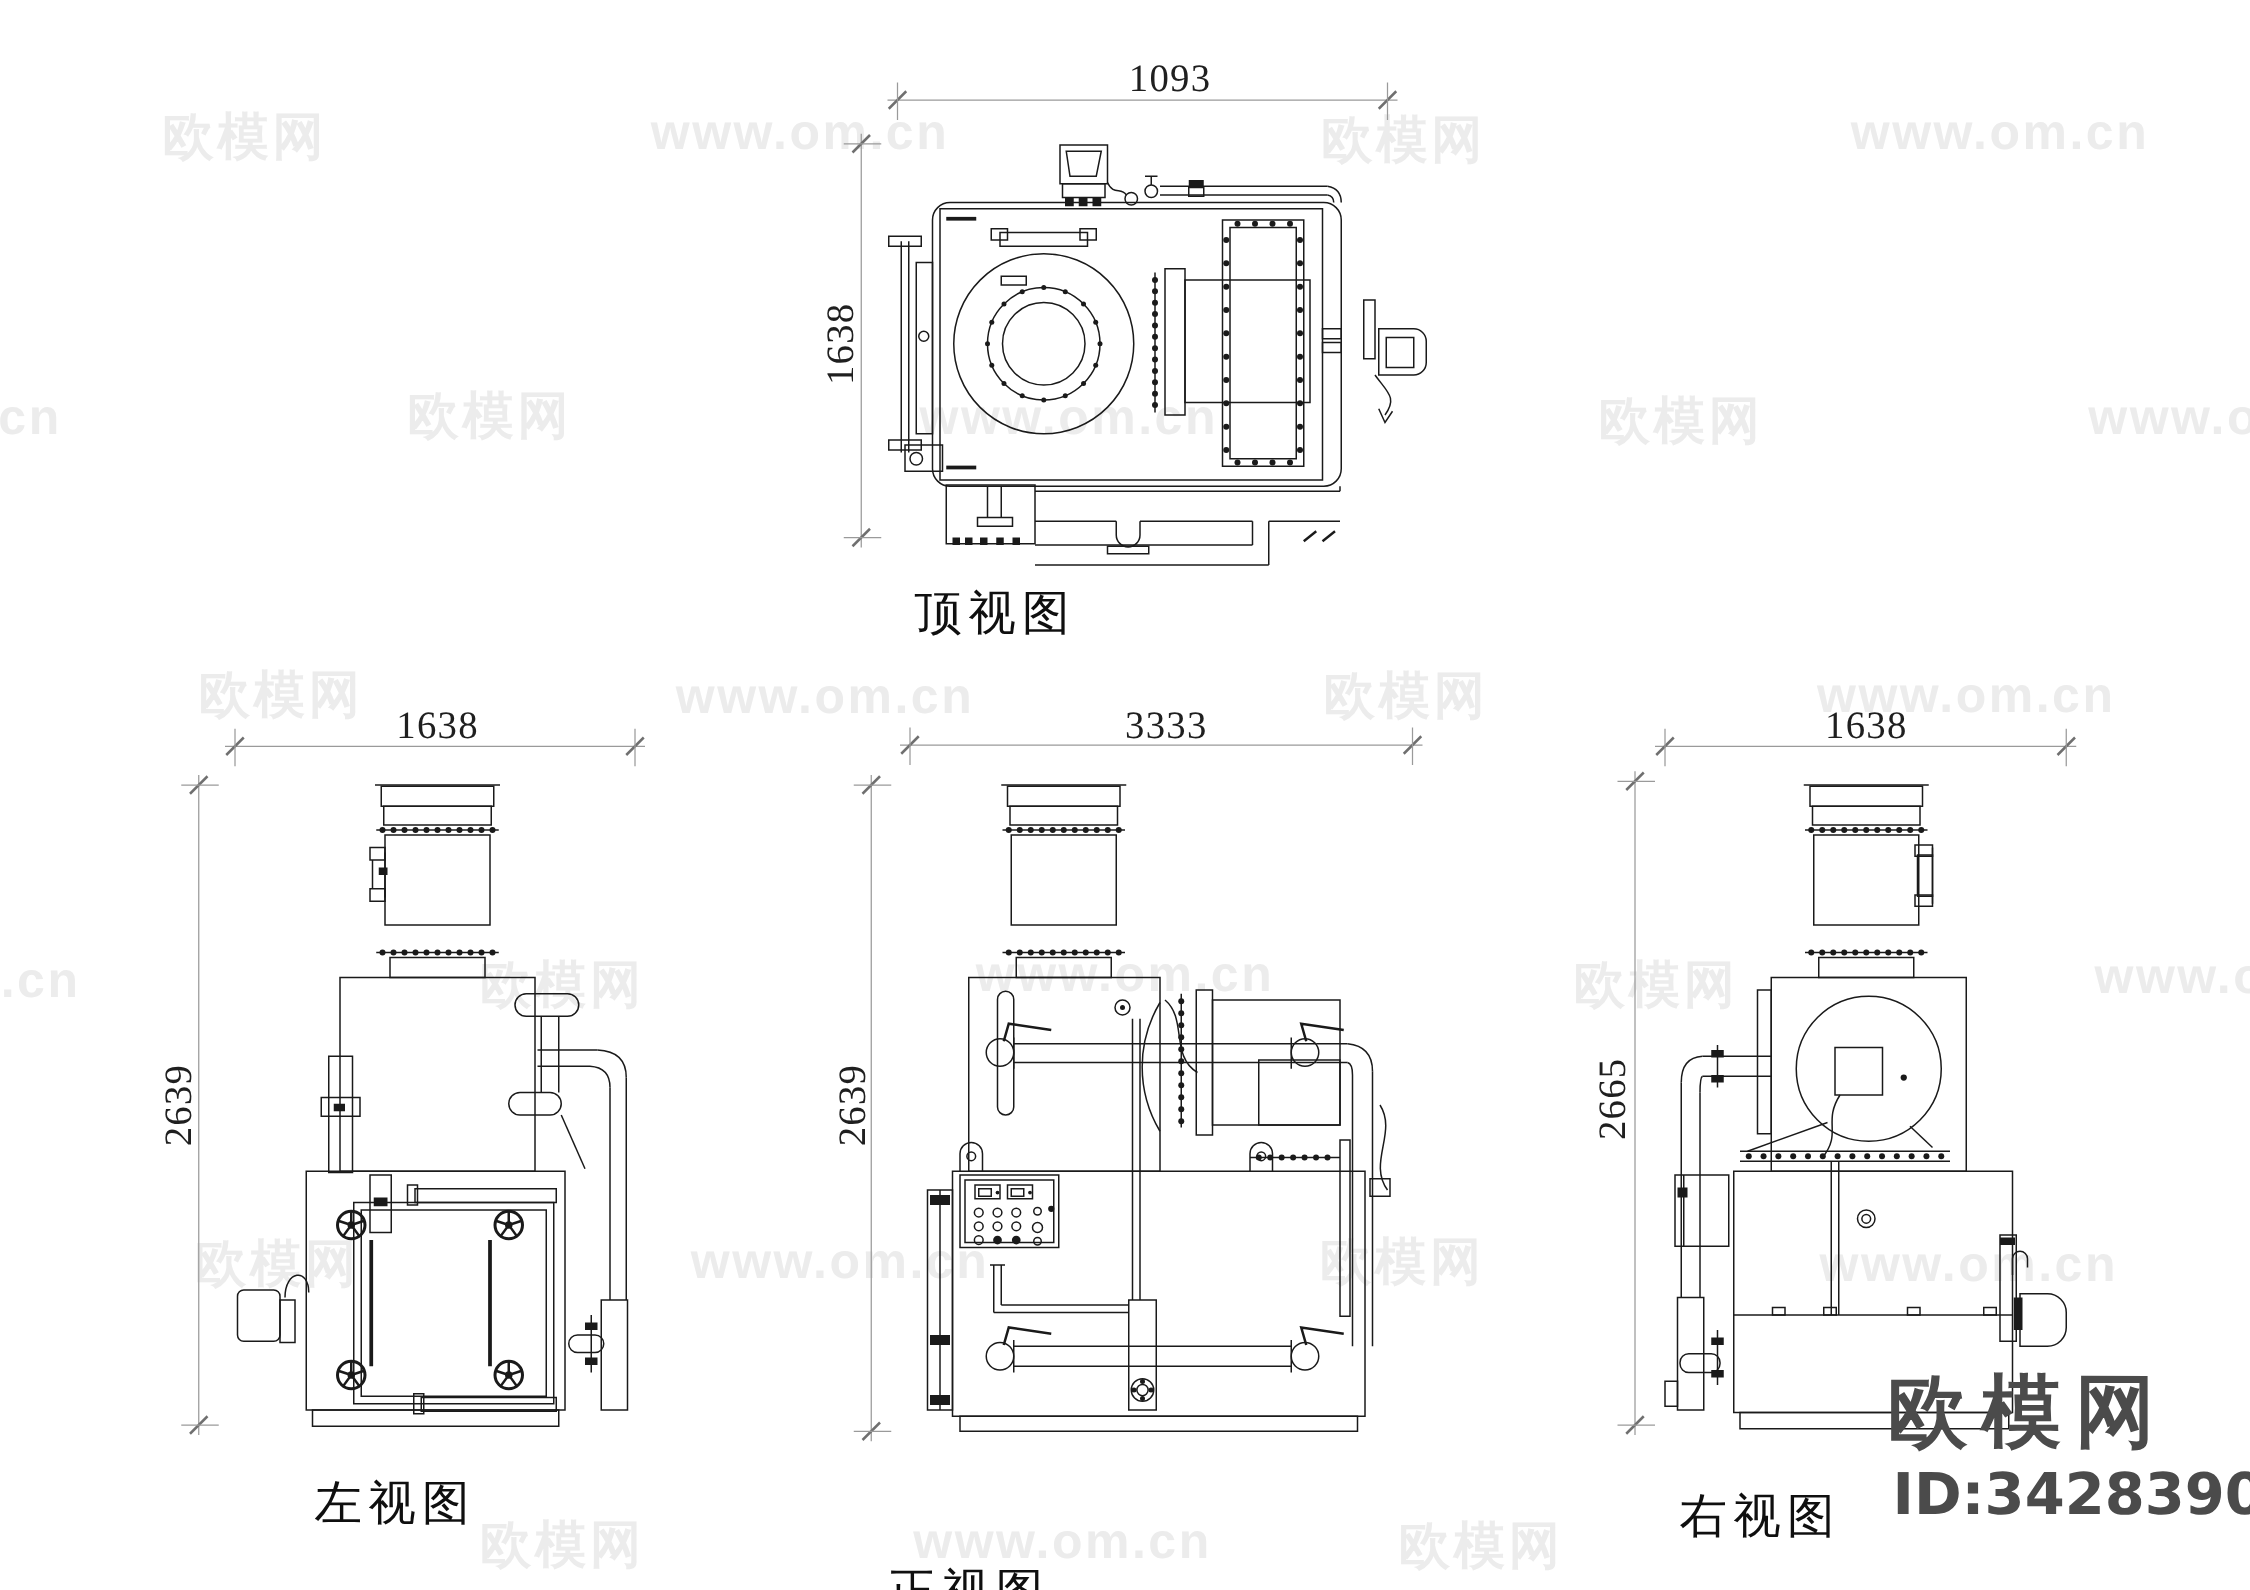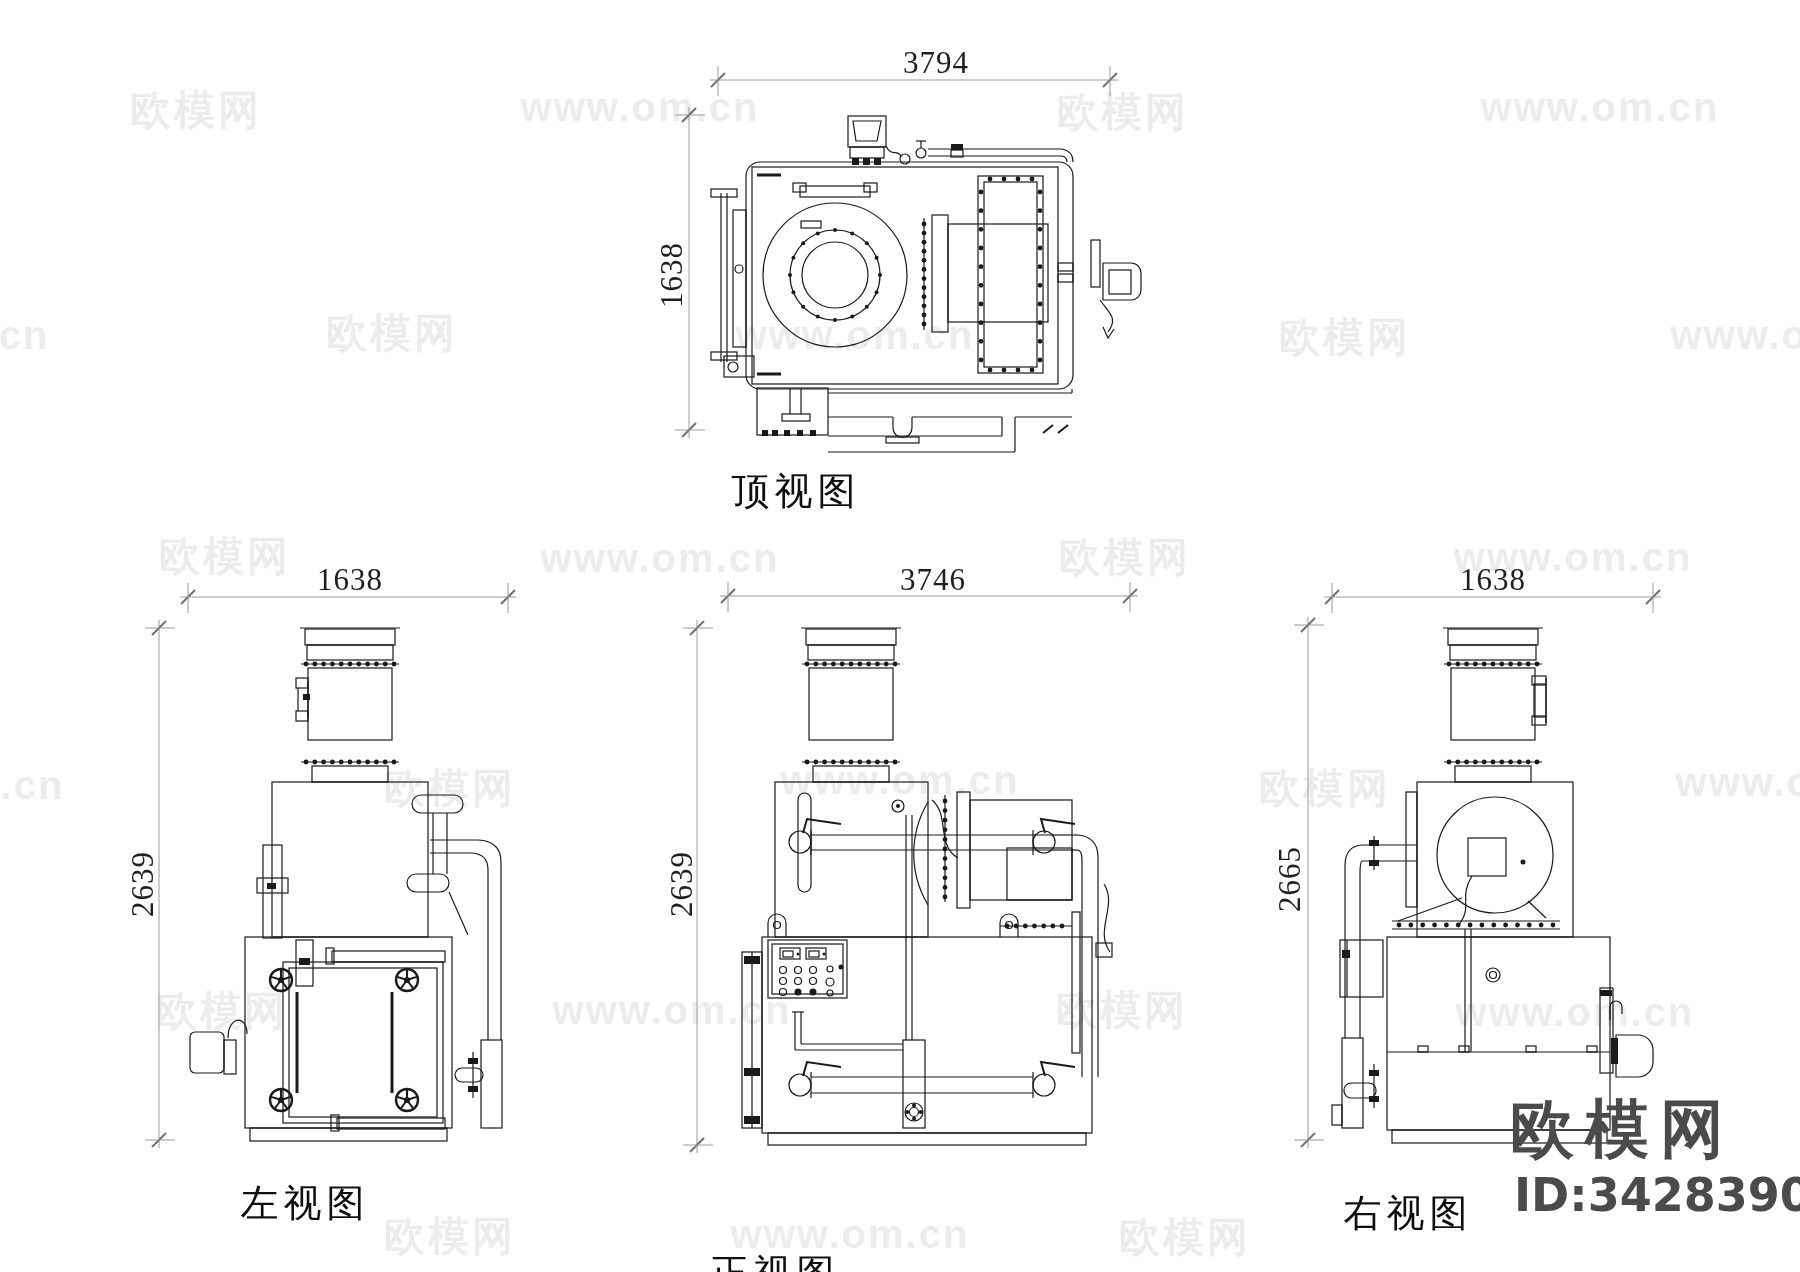--- a/index.html
+++ b/index.html
@@ -550,32 +550,32 @@
         <line x1="1332" y1="583" x2="1332" y2="613" stroke="#9a9a9a" stroke-width="1"></line>
         <line x1="1653" y1="583" x2="1653" y2="613" stroke="#9a9a9a" stroke-width="1"></line>
         <line x1="1308" y1="617" x2="1308" y2="1148" stroke="#9a9a9a" stroke-width="1"></line>
         <line x1="1301" y1="632" x2="1315" y2="618" stroke="#6f6f6f" stroke-width="2"></line>
         <line x1="1301" y1="1147" x2="1315" y2="1133" stroke="#6f6f6f" stroke-width="2"></line>
         <line x1="1294" y1="625" x2="1324" y2="625" stroke="#9a9a9a" stroke-width="1"></line>
         <line x1="1294" y1="1140" x2="1324" y2="1140" stroke="#9a9a9a" stroke-width="1"></line>
       </g>
     </svg>
 
-  <div class="dimtxt" style="left:936px;top:63px;">3794</div>
+  <div class="dimtxt" style="left:936px;top:63px;">1093</div>
   <div class="dimtxt rot" style="left:672px;top:275px;">1638</div>
 
   <div class="dimtxt" style="left:350px;top:580px;">1638</div>
   <div class="dimtxt rot" style="left:143px;top:884px;">2639</div>
 
-  <div class="dimtxt" style="left:933px;top:580px;">3746</div>
+  <div class="dimtxt" style="left:933px;top:580px;">3333</div>
   <div class="dimtxt rot" style="left:682px;top:884px;">2639</div>
 
   <div class="dimtxt" style="left:1493px;top:580px;">1638</div>
   <div class="dimtxt rot" style="left:1290px;top:879px;">2665</div>
 
   <div class="viewlabel" style="left:796px;top:491px;">顶视图</div>
-  <div class="viewlabel" style="left:305px;top:1203px;">左视图</div>
+  <div class="viewlabel" style="left:316px;top:1203px;">左视图</div>
   <div class="viewlabel" style="left:775px;top:1227px;margin-top:46px;">正视图</div>
   <div class="viewlabel" style="left:1408px;top:1201px;margin-top:12px;">右视图</div>
 
   <div class="logo-name">欧模网</div>
   <div class="logo-id">ID:3428390</div>
 </div>
 
 </body></html>

